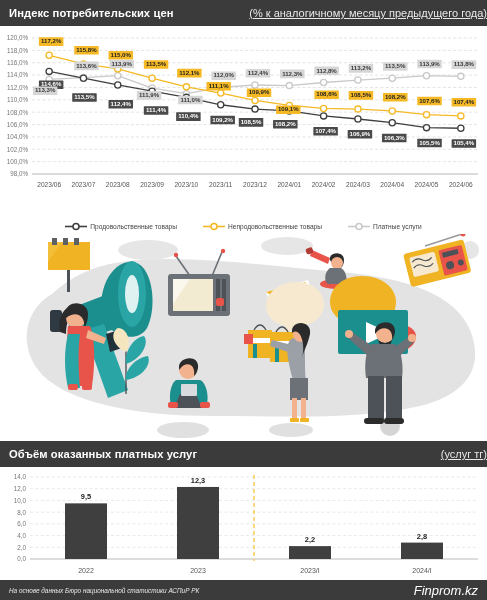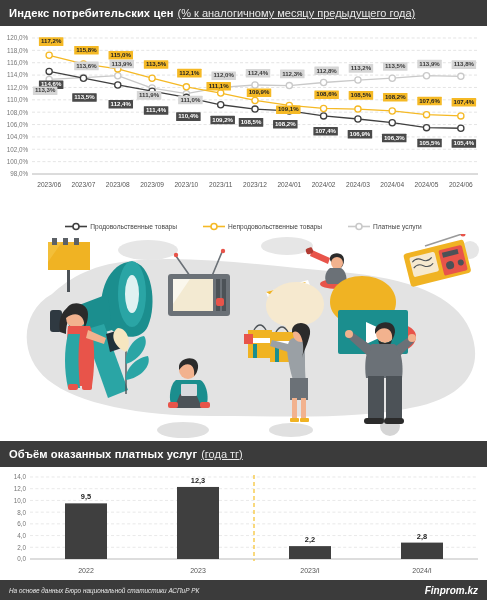--- a/index.html
+++ b/index.html
@@ -8,21 +8,21 @@
     background:#ffffff;
     font-family:"Liberation Sans","DejaVu Sans",sans-serif;
     -webkit-font-smoothing:antialiased;
   }
   .page{position:relative;width:487px;height:600px;background:#fff;}
 
   
   .titlebar{
     background:#3b3b3b;color:#fff;
     height:26px;display:flex;align-items:center;
-    padding:0 0 0 9px;box-sizing:border-box;
+    padding:0 0 0 9px;box-sizing:border-box;justify-content:space-between;
   }
   .titlebar .t-main{font-size:11.2px;font-weight:bold;letter-spacing:.1px;}
   .titlebar .t-sub{font-size:11px;font-weight:normal;color:#e8e8e8;margin-left:4px;text-decoration:underline;}
 
   
   .linechart-wrap{position:relative;height:192px;background:#fff;}
   .lc-svg{display:block;}
 
   .legend{
     height:16px;display:flex;justify-content:center;align-items:center;
@@ -38,21 +38,21 @@
   .barchart-wrap{position:relative;height:130px;background:#fff;}
 
   
   .footer{
     position:absolute;left:0;bottom:0;width:487px;height:20px;
     background:#3b3b3b;color:#e9e9e9;
     display:flex;align-items:center;justify-content:space-between;
     padding:0 9px;box-sizing:border-box;
   }
   .footer .src{font-size:6.4px;font-style:italic;}
-  .footer .brand{font-size:10px;font-style:italic;font-weight:bold;color:#fff;}
+  .footer .brand{font-size:13px;font-style:italic;font-weight:normal;color:#fff;}
 </style>
 </head>
 <body>
 
 <div class="page">
 
   <div class="titlebar">
     <span class="t-main">Индекс потребительских цен</span>
     <span class="t-sub">(% к аналогичному месяцу предыдущего года)</span>
   </div>
@@ -478,21 +478,21 @@
         <path d="M180 160 L196 160 L202 174 L174 174 Z" fill="#4c5257"></path>
         <rect x="181" y="150" width="16" height="12" rx="1" fill="#d8dade"></rect>
         <rect x="168" y="168" width="10" height="6" rx="2" fill="#e8544a"></rect>
         <rect x="200" y="168" width="10" height="6" rx="2" fill="#e8544a"></rect>
       </g>
     </svg>
   </div>
 
   <div class="titlebar">
     <span class="t-main">Объём оказанных платных услуг</span>
-    <span class="t-sub">(года тг)</span>
+    <span class="t-sub">(услуг тг)</span>
   </div>
 
   <div class="barchart-wrap">
     <svg id="bc" width="487" height="128" viewBox="0 0 487 128">
         <line x1="30" y1="10" x2="478" y2="10" stroke="#dedede" stroke-width="0.7" stroke-dasharray="3,2.4"></line>
         <text x="26" y="12.4" text-anchor="end" font-family="&quot;Liberation Sans&quot;,sans-serif" font-size="6.3" fill="#777">14,0</text>
         <line x1="30" y1="21.714285714285722" x2="478" y2="21.714285714285722" stroke="#dedede" stroke-width="0.7" stroke-dasharray="3,2.4"></line>
         <text x="26" y="24.11428571428572" text-anchor="end" font-family="&quot;Liberation Sans&quot;,sans-serif" font-size="6.3" fill="#777">12,0</text>
         <line x1="30" y1="33.42857142857143" x2="478" y2="33.42857142857143" stroke="#dedede" stroke-width="0.7" stroke-dasharray="3,2.4"></line>
         <text x="26" y="35.82857142857143" text-anchor="end" font-family="&quot;Liberation Sans&quot;,sans-serif" font-size="6.3" fill="#777">10,0</text>

